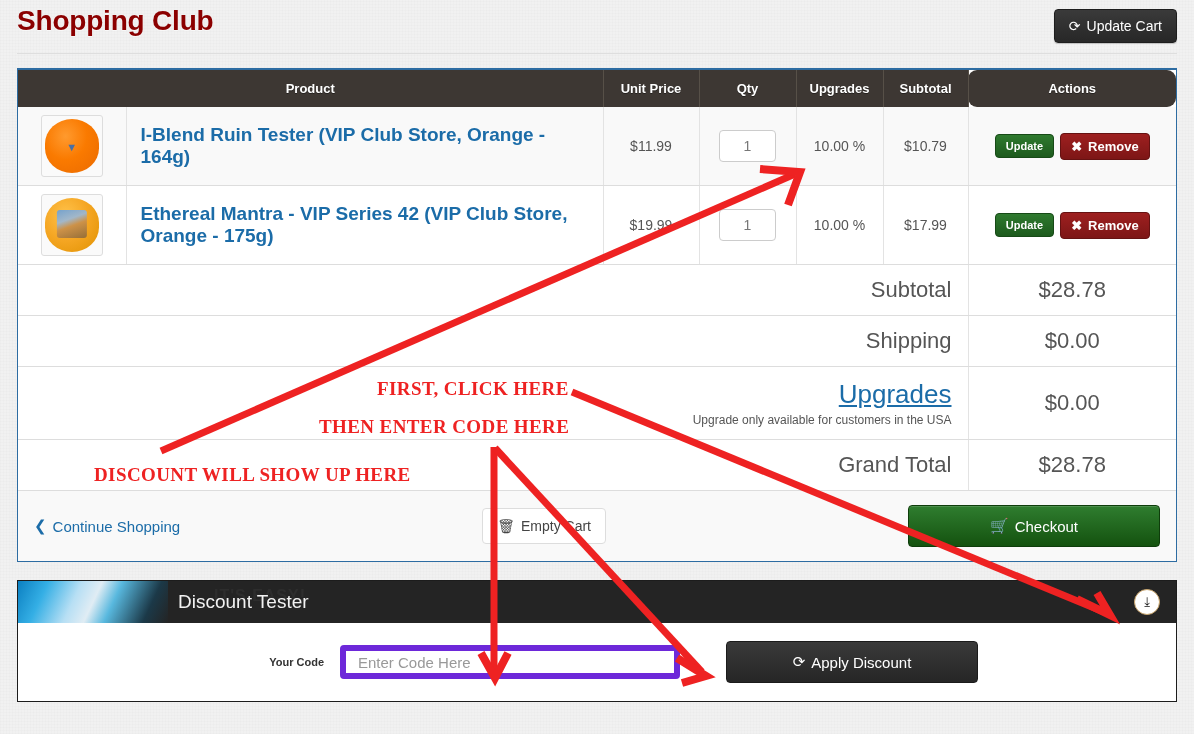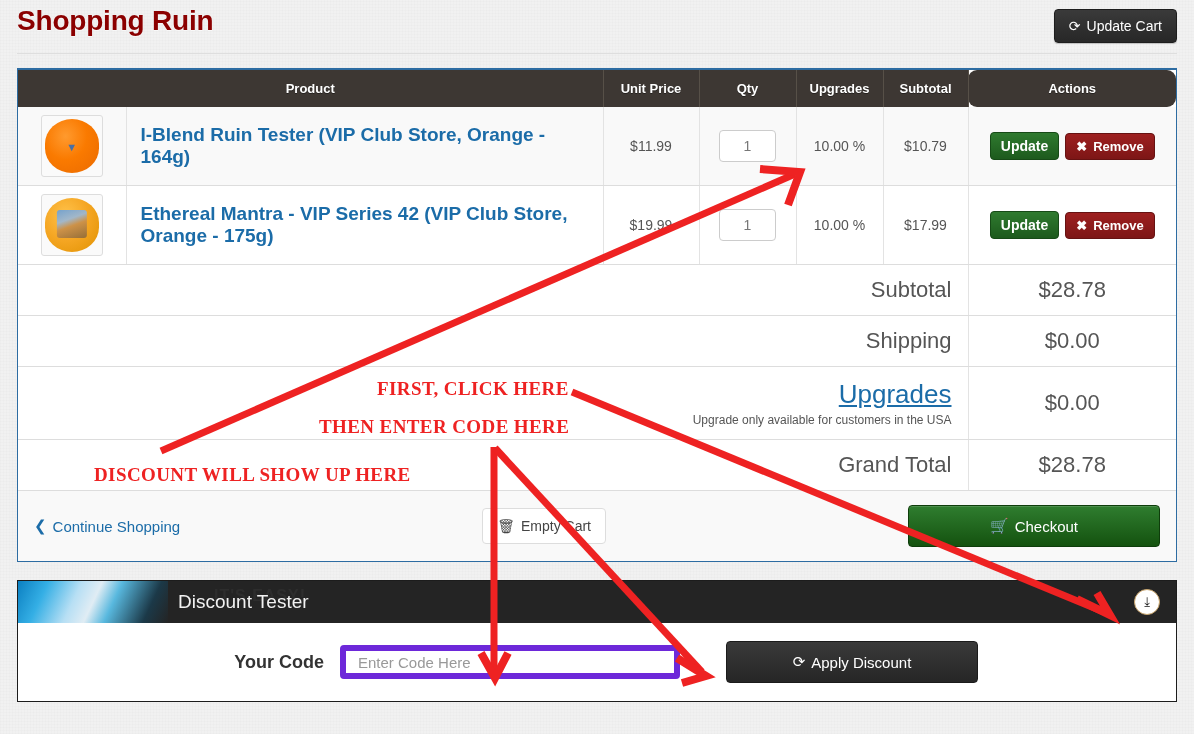--- a/index.html
+++ b/index.html
@@ -107,21 +107,21 @@
     border-radius:3px; opacity:.92;
   }
   .qty-input{
     width:57px;height:32px;border:1px solid #ccc;border-radius:4px;
     text-align:center;font-size:14px;color:#777;
     font-family:"Liberation Sans", sans-serif; background:#fff;
   }
   .act-wrap{ display:flex; gap:6px; justify-content:center; align-items:center; }
   .btn-update{
     background:linear-gradient(180deg,#2f7a2f,#1d5a1d);
-    color:#fff;border-color:#174a17;padding:5px 10px;font-size:14px;font-weight:bold;
+    color:#fff;border-color:#174a17;padding:5px 10px;font-size:11px;font-weight:bold;
   }
   .btn-remove{
     background:linear-gradient(180deg,#9e2020,#7d1616);
     color:#fff;border-color:#661212;padding:5px 10px;font-size:13px;font-weight:bold;
   }
 
   
   td.sum-label{
     text-align:right; padding:12px 16px;
     font-size:22px; color:#555; font-weight:normal;
@@ -181,21 +181,21 @@
     position:absolute;right:16px;top:50%;transform:translateY(-50%);
     width:26px;height:26px;border-radius:50%;
     background:#fff;border:1px solid #c9a46a;
     display:flex;align-items:center;justify-content:center;
     color:#111;font-size:13px;cursor:pointer;
   }
   .discount-body{
     display:flex;align-items:center;padding:18px 16px;gap:16px;
   }
   .code-label{
-    width:290px;text-align:right;font-weight:bold;font-size:18px;color:#333;
+    width:290px;text-align:right;font-weight:bold;font-size:11px;color:#333;
   }
   .code-input{
     width:340px;height:34px;border:6px solid #6d28d9;border-radius:4px;
     padding:0 12px;font-size:15px;color:#333;
     font-family:"Liberation Sans", sans-serif;
   }
   .code-input::placeholder{ color:#999; }
   .btn-apply{
     background:linear-gradient(180deg,#3a3a3a,#262626);
     color:#fff;border-color:#1b1b1b;
@@ -212,21 +212,21 @@
   #anno-first { left:377px; top:378px; }
   #anno-then  { left:319px; top:416px; }
   #anno-disc  { left:94px;  top:464px; }
 </style>
 </head>
 <body>
 
 <div class="page">
 
   <div class="page-head">
-    <h1 class="page-title">Shopping Ruin</h1>
+    <h1 class="page-title">Shopping Club</h1>
     <button class="btn btn-dark update-cart">
       <span>⟳</span>
       <span>Update Cart</span>
     </button>
   </div>
 
   <div class="cart-panel">
     <table class="cart">
       <colgroup>
         <col class="c-img">

